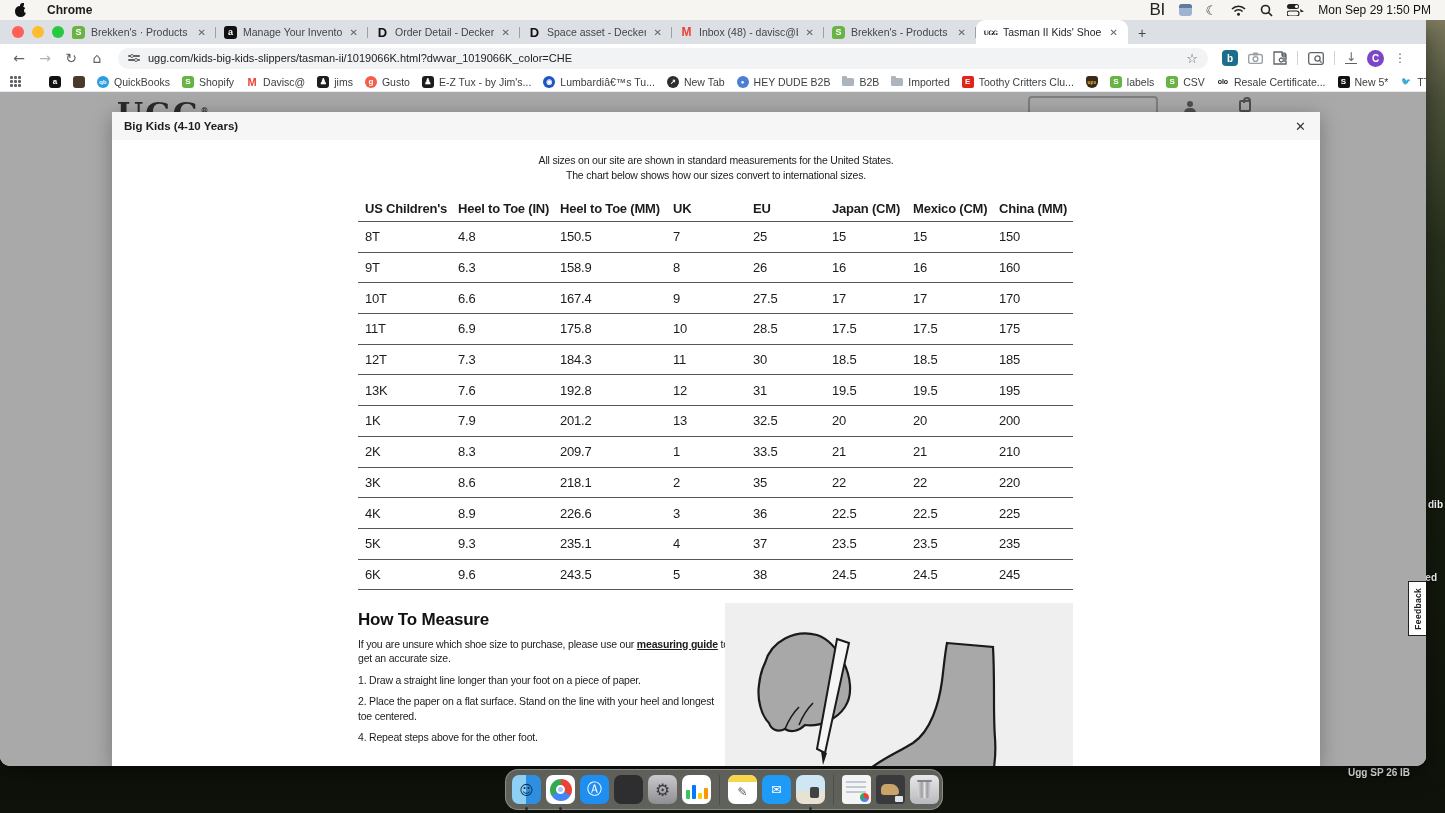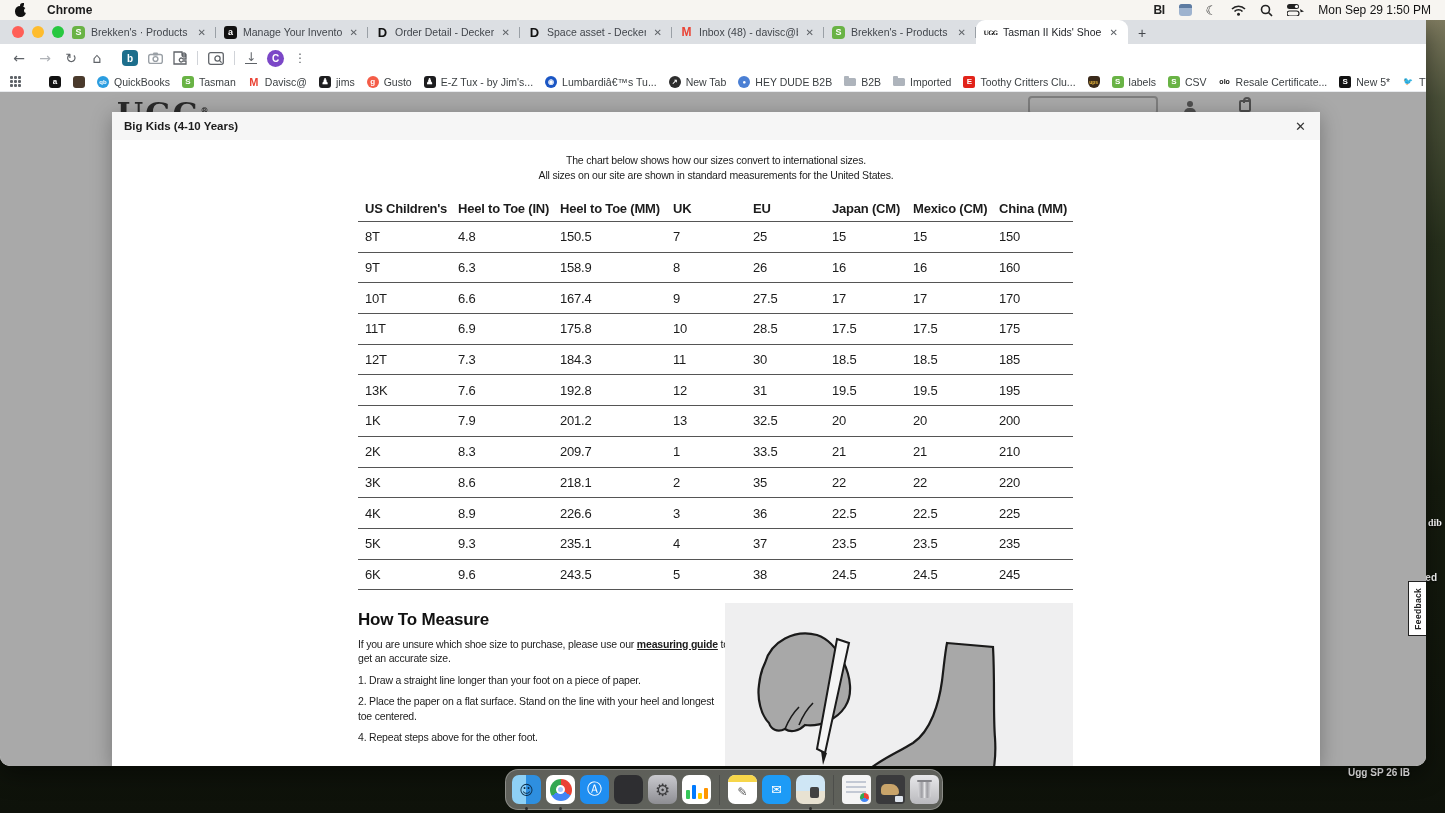--- a/index.html
+++ b/index.html
@@ -12,21 +12,21 @@
              display:flex; align-items:center; font-size:12px; color:#1b1b1b; z-index:50; }
   .mb-left { display:flex; align-items:center; gap:0; padding-left:12px; }
   .apple-logo { width:13px; height:13px; margin:0 10px 0 2px; position:relative; }
   .apple-logo .body { position:absolute; left:1px; top:2px; width:11px; height:11px; background:#111; border-radius:45% 45% 48% 48%; }
   .apple-logo .bite { position:absolute; right:-2px; top:4px; width:5px; height:5px; background:#f7f5f1; border-radius:50%; }
   .apple-logo .leaf { position:absolute; left:6px; top:-1px; width:4px; height:4px; background:#111; border-radius:70% 0 70% 0; }
   .menu-item { padding:0 10px; line-height:20px; }
   .menu-item.app { font-weight:700; }
   .mb-right { margin-left:auto; display:flex; align-items:center; gap:14px; padding-right:14px; }
   .status-ic { display:flex; align-items:center; color:#222; }
-  .bi-glyph { font-weight:700; font-size:12px; letter-spacing:-0.5px;text-align:right; }
+  .bi-glyph { font-weight:400; font-size:17px; letter-spacing:-0.5px;text-align:right; }
   .cal-ic { width:13px; height:12px; border-radius:3px; background:#9eb3cf; position:relative; overflow:hidden; }
   .cal-ic::after { content:""; position:absolute; left:0; top:0; right:0; height:4px; background:#5d7ba1; }
   .clock { font-size:12px; color:#111; }
 
   
   .desk-frag { position:absolute; color:#fff; font-size:10px; font-weight:700; text-shadow:0 1px 2px rgba(0,0,0,.8); z-index:5; }
   .desk-label { position:absolute; left:1348px; top:767px; color:#fff; font-size:10px; font-weight:700; text-shadow:0 1px 2px rgba(0,0,0,.9); z-index:5; }
 
   
   .window { position:absolute; top:20px; left:0; width:1426px; height:746px; border-radius:0 0 10px 10px;
@@ -179,21 +179,21 @@
   .di-thumb2 i { position:absolute; left:5px; top:9px; width:18px; height:11px; background:#c9a46a; border-radius:5px 8px 3px 3px; }
   .di-thumb2 b { position:absolute; right:2px; bottom:2px; width:8px; height:6px; background:#dfe5ee; border-radius:1px; }
   .di-trash { background:linear-gradient(180deg,#e8e8ea,#b9b9bd); position:relative; border-radius:6px; }
   .di-trash::before { content:""; position:absolute; left:8px; top:7px; width:13px; height:16px;
                       background:linear-gradient(90deg,#d8d8db,#9c9ca1 30%,#e4e4e6 50%,#9c9ca1 70%,#d8d8db); border-radius:2px 2px 3px 3px; }
   .di-trash::after { content:""; position:absolute; left:7px; top:5px; width:15px; height:2px; background:#85858a; border-radius:1px; }
 </style>
 </head>
 <body>
 
-<span class="desk-frag" style="left:1428px; top:517px;font-family:Liberation Serif, serif;">dib</span>
+<span class="desk-frag" style="left:1428px; top:499px;">dib</span>
 <span class="desk-frag" style="left:1422px; top:572px;">ted</span>
 <span class="desk-label">Ugg SP 26 IB</span>
 
 <div class="menubar">
   <div class="mb-left">
     <span class="apple-logo">
         <i class="body"></i>
         <i class="bite"></i>
         <i class="leaf"></i>
       </span>
@@ -276,20 +276,30 @@
         </div>
       </div>
     <span class="newtab-btn">+</span>
   </div>
 
   <div class="toolbar">
     <span class="nav-ic">←</span>
     <span class="nav-ic dim">→</span>
     <span class="nav-ic">↻</span>
     <span class="nav-ic">⌂</span>
+    <div class="omnibox">
+      <span class="siteinfo-ic">
+          <span></span>
+          <span></span>
+          <i></i>
+          <i></i>
+        </span>
+      <span class="url">ugg.com/kids-big-kids-slippers/tasman-ii/1019066K.html?dwvar_1019066K_color=CHE</span>
+      <span class="ob-star">☆</span>
+    </div>
     <div class="tb-right">
       <span class="ext-b">b</span>
       <span class="svg-ic">
         <svg width="15" height="12" viewBox="0 0 15 12">
             <rect x="0.7" y="2.5" width="13.6" height="9" rx="2" fill="none" stroke="#9aa0a6" stroke-width="1.4"></rect>
             <rect x="5" y="0.5" width="5" height="3" rx="1" fill="#9aa0a6"></rect>
             <circle cx="7.5" cy="7" r="2.4" fill="none" stroke="#9aa0a6" stroke-width="1.4"></circle>
           </svg>
       </span>
       <span class="svg-ic">
@@ -331,21 +341,21 @@
         </span>
         <span class="bookmark">
           <span class="bm-ic bi-dark"></span>
         </span>
         <span class="bookmark">
           <span class="bm-ic bi-quickbooks"></span>
           <span>QuickBooks</span>
         </span>
         <span class="bookmark">
           <span class="bm-ic bi-shopify"></span>
-          <span>Tasman</span>
+          <span>Shopify</span>
         </span>
         <span class="bookmark">
           <span class="bm-ic bi-gmail"></span>
           <span>Davisc@</span>
         </span>
         <span class="bookmark">
           <span class="bm-ic bi-tux"></span>
           <span>jims</span>
         </span>
         <span class="bookmark">
@@ -413,22 +423,22 @@
     <div class="dim-search"></div>
     <div class="dim-person"></div>
     <div class="dim-bag"></div>
 
     <div class="modal">
       <div class="modal-titlebar">
         <span class="modal-title">Big Kids (4-10 Years)</span>
         <span class="modal-close">✕</span>
       </div>
       <div class="intro">
+        <div>All sizes on our site are shown in standard measurements for the United States.</div>
         <div>The chart below shows how our sizes convert to international sizes.</div>
-        <div>All sizes on our site are shown in standard measurements for the United States.</div>
       </div>
 
       <div class="size-table" id="size-table">
           <div class="srow head">
             <span class="scell">US Children's</span>
             <span class="scell">Heel to Toe (IN)</span>
             <span class="scell">Heel to Toe (MM)</span>
             <span class="scell">UK</span>
             <span class="scell">EU</span>
             <span class="scell">Japan (CM)</span>

